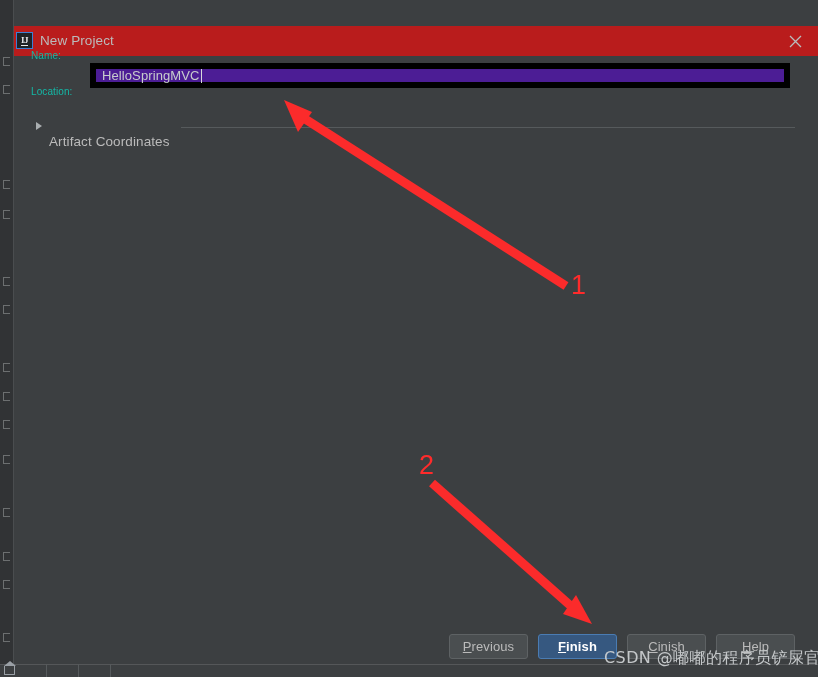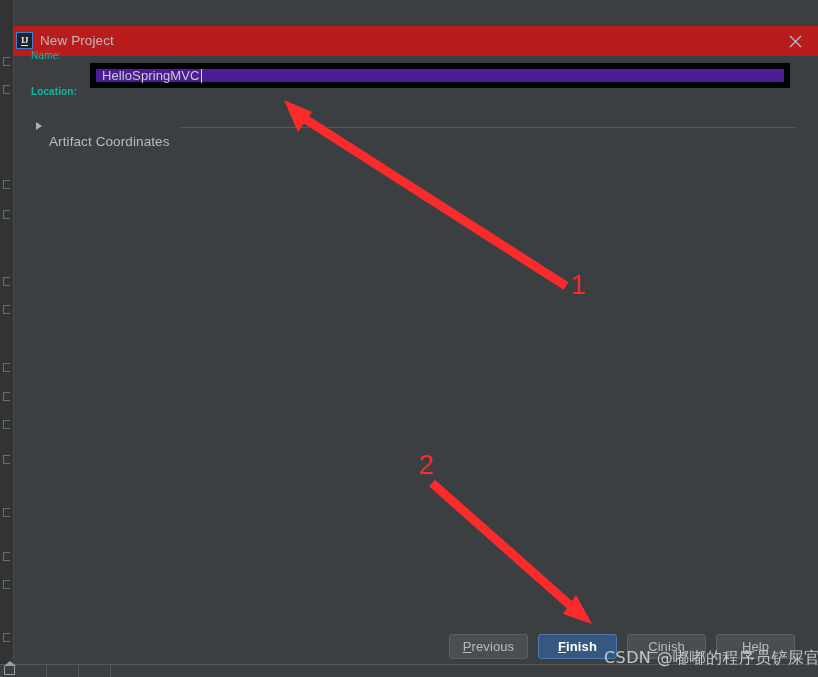--- a/index.html
+++ b/index.html
@@ -143,21 +143,21 @@
   .close-btn svg { display: block; }
 
   
   .form-label {
     position: absolute;
     font-size: 10px;
     color: #14b8a6;
     letter-spacing: 0.1px;
   }
   #label-name     { left: 17px; top: 50px; }
-  #label-location { left: 17px; top: 86px; font-weight: bold; }
+  #label-location { left: 17px; top: 86px; }
 
   .field {
     position: absolute;
     box-sizing: border-box;
     height: 25px;
     background: #45494a;
     display: flex;
     align-items: center;
   }
   #field-name {

